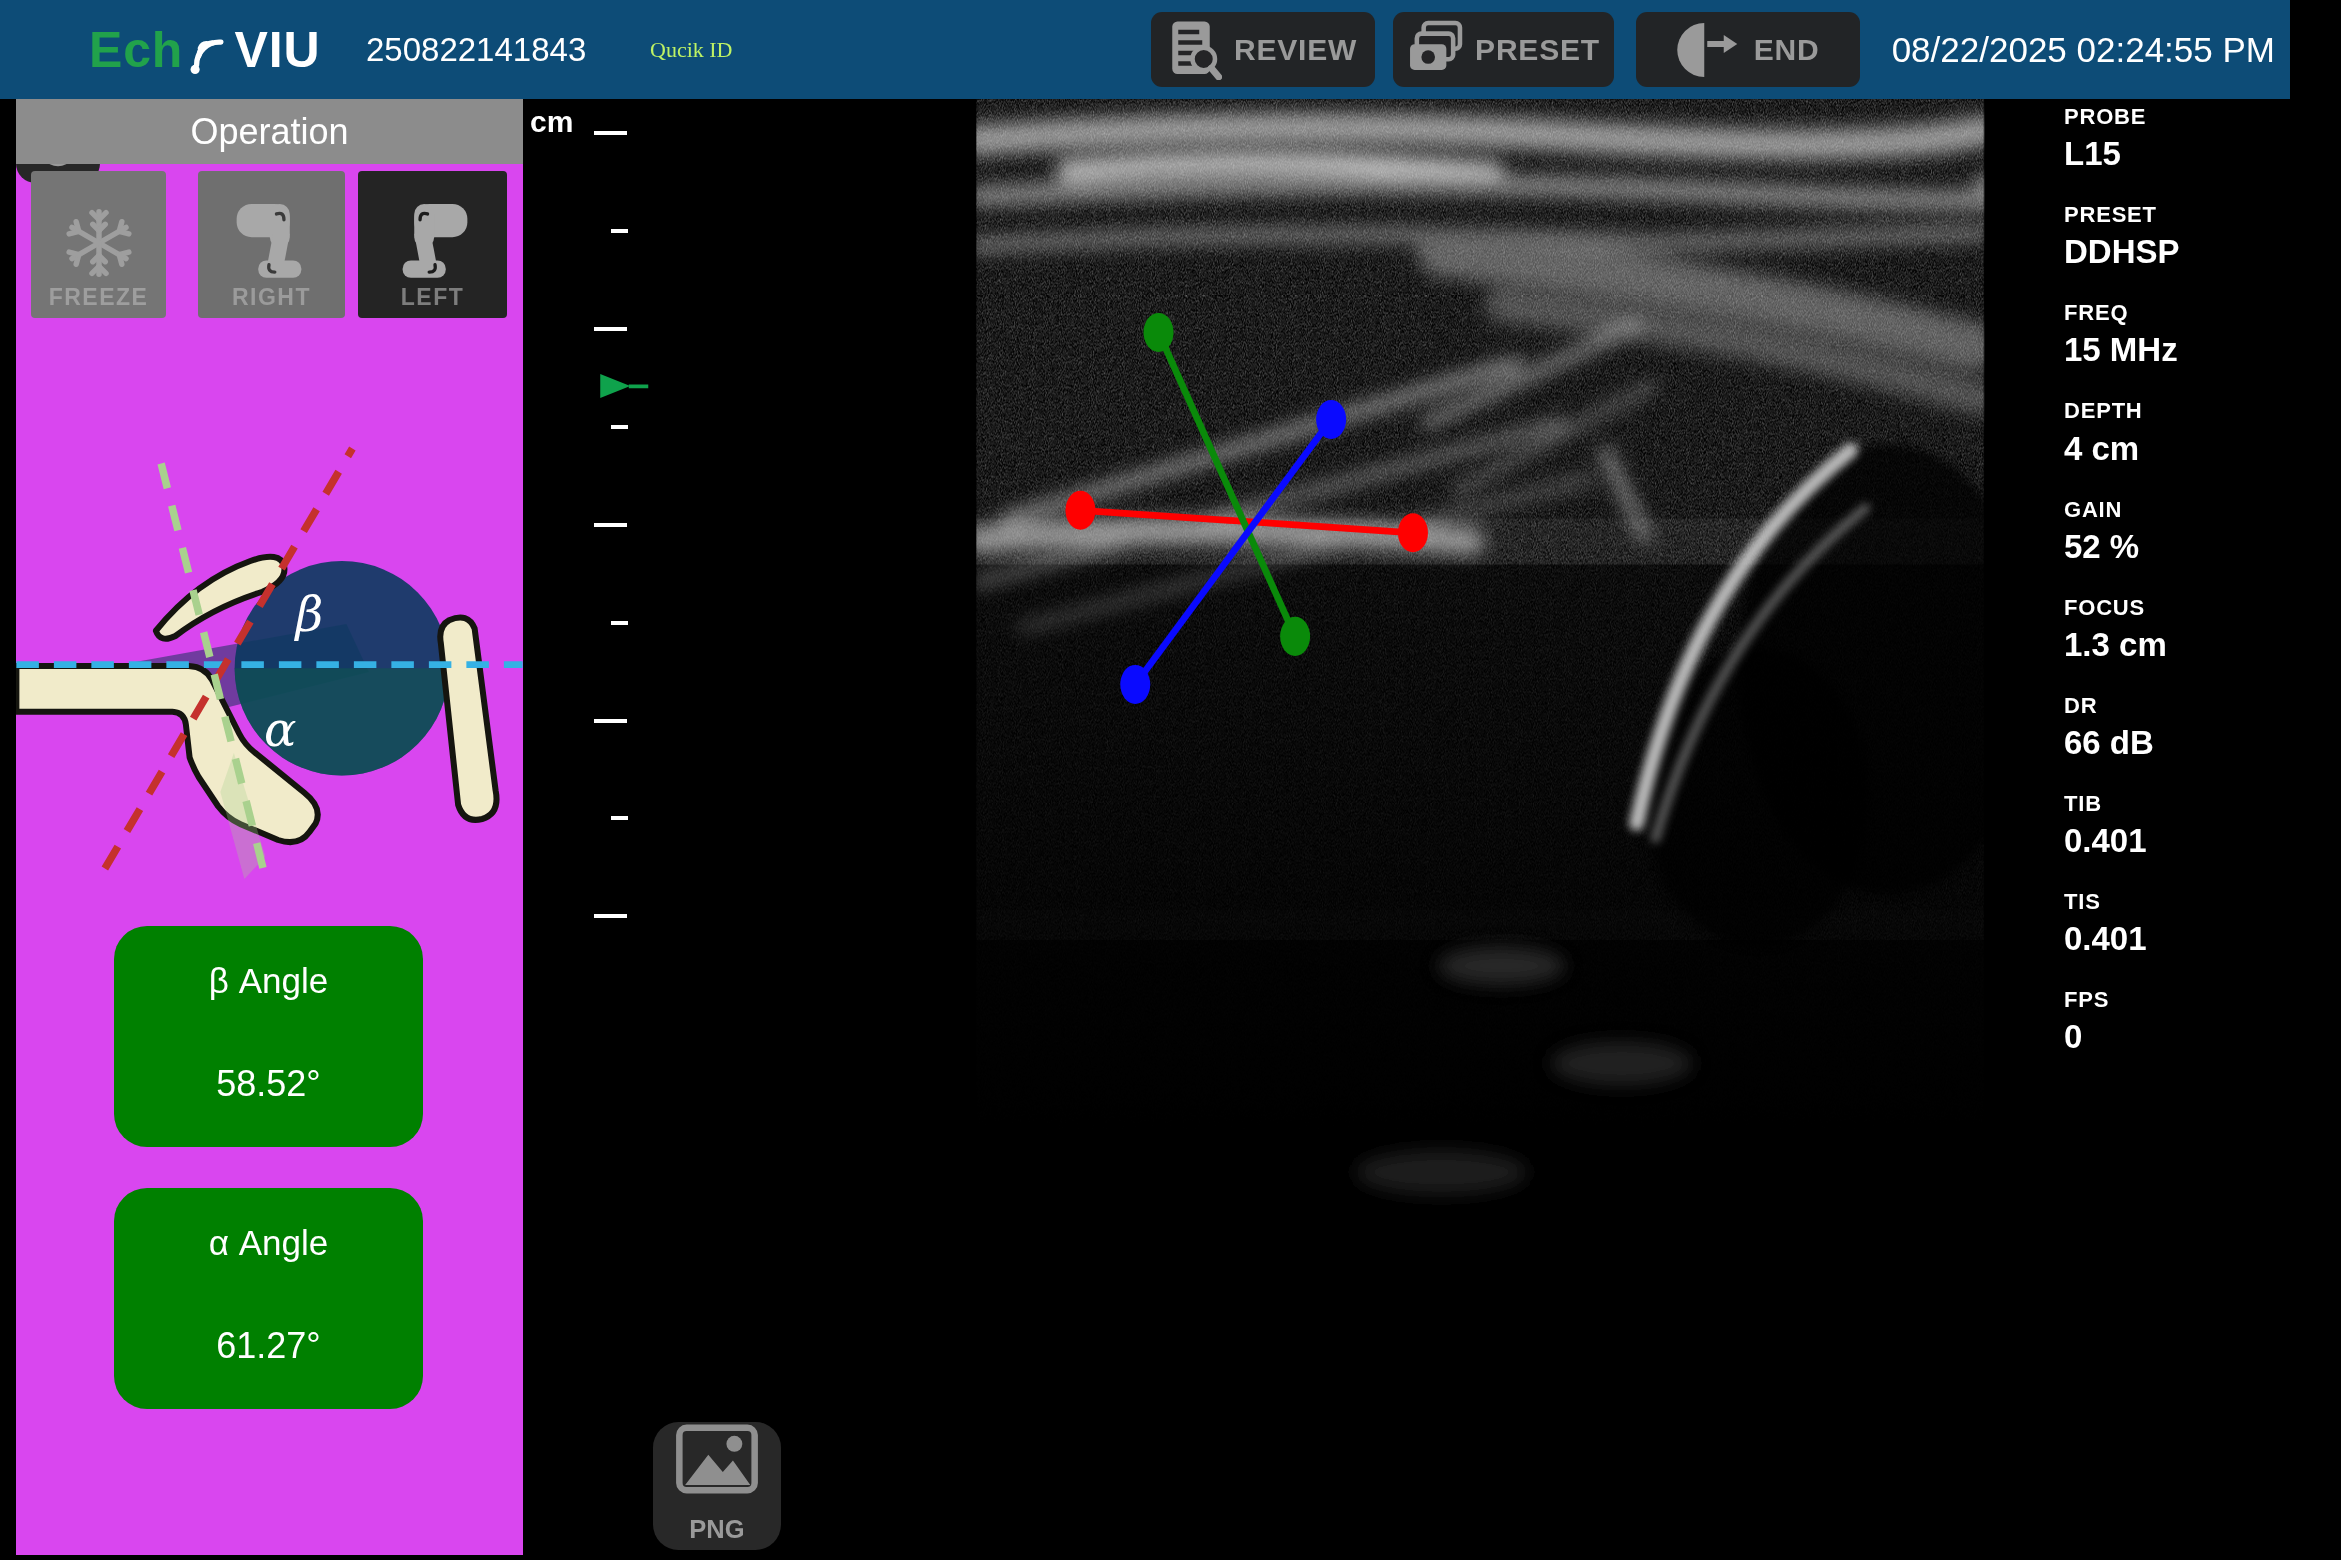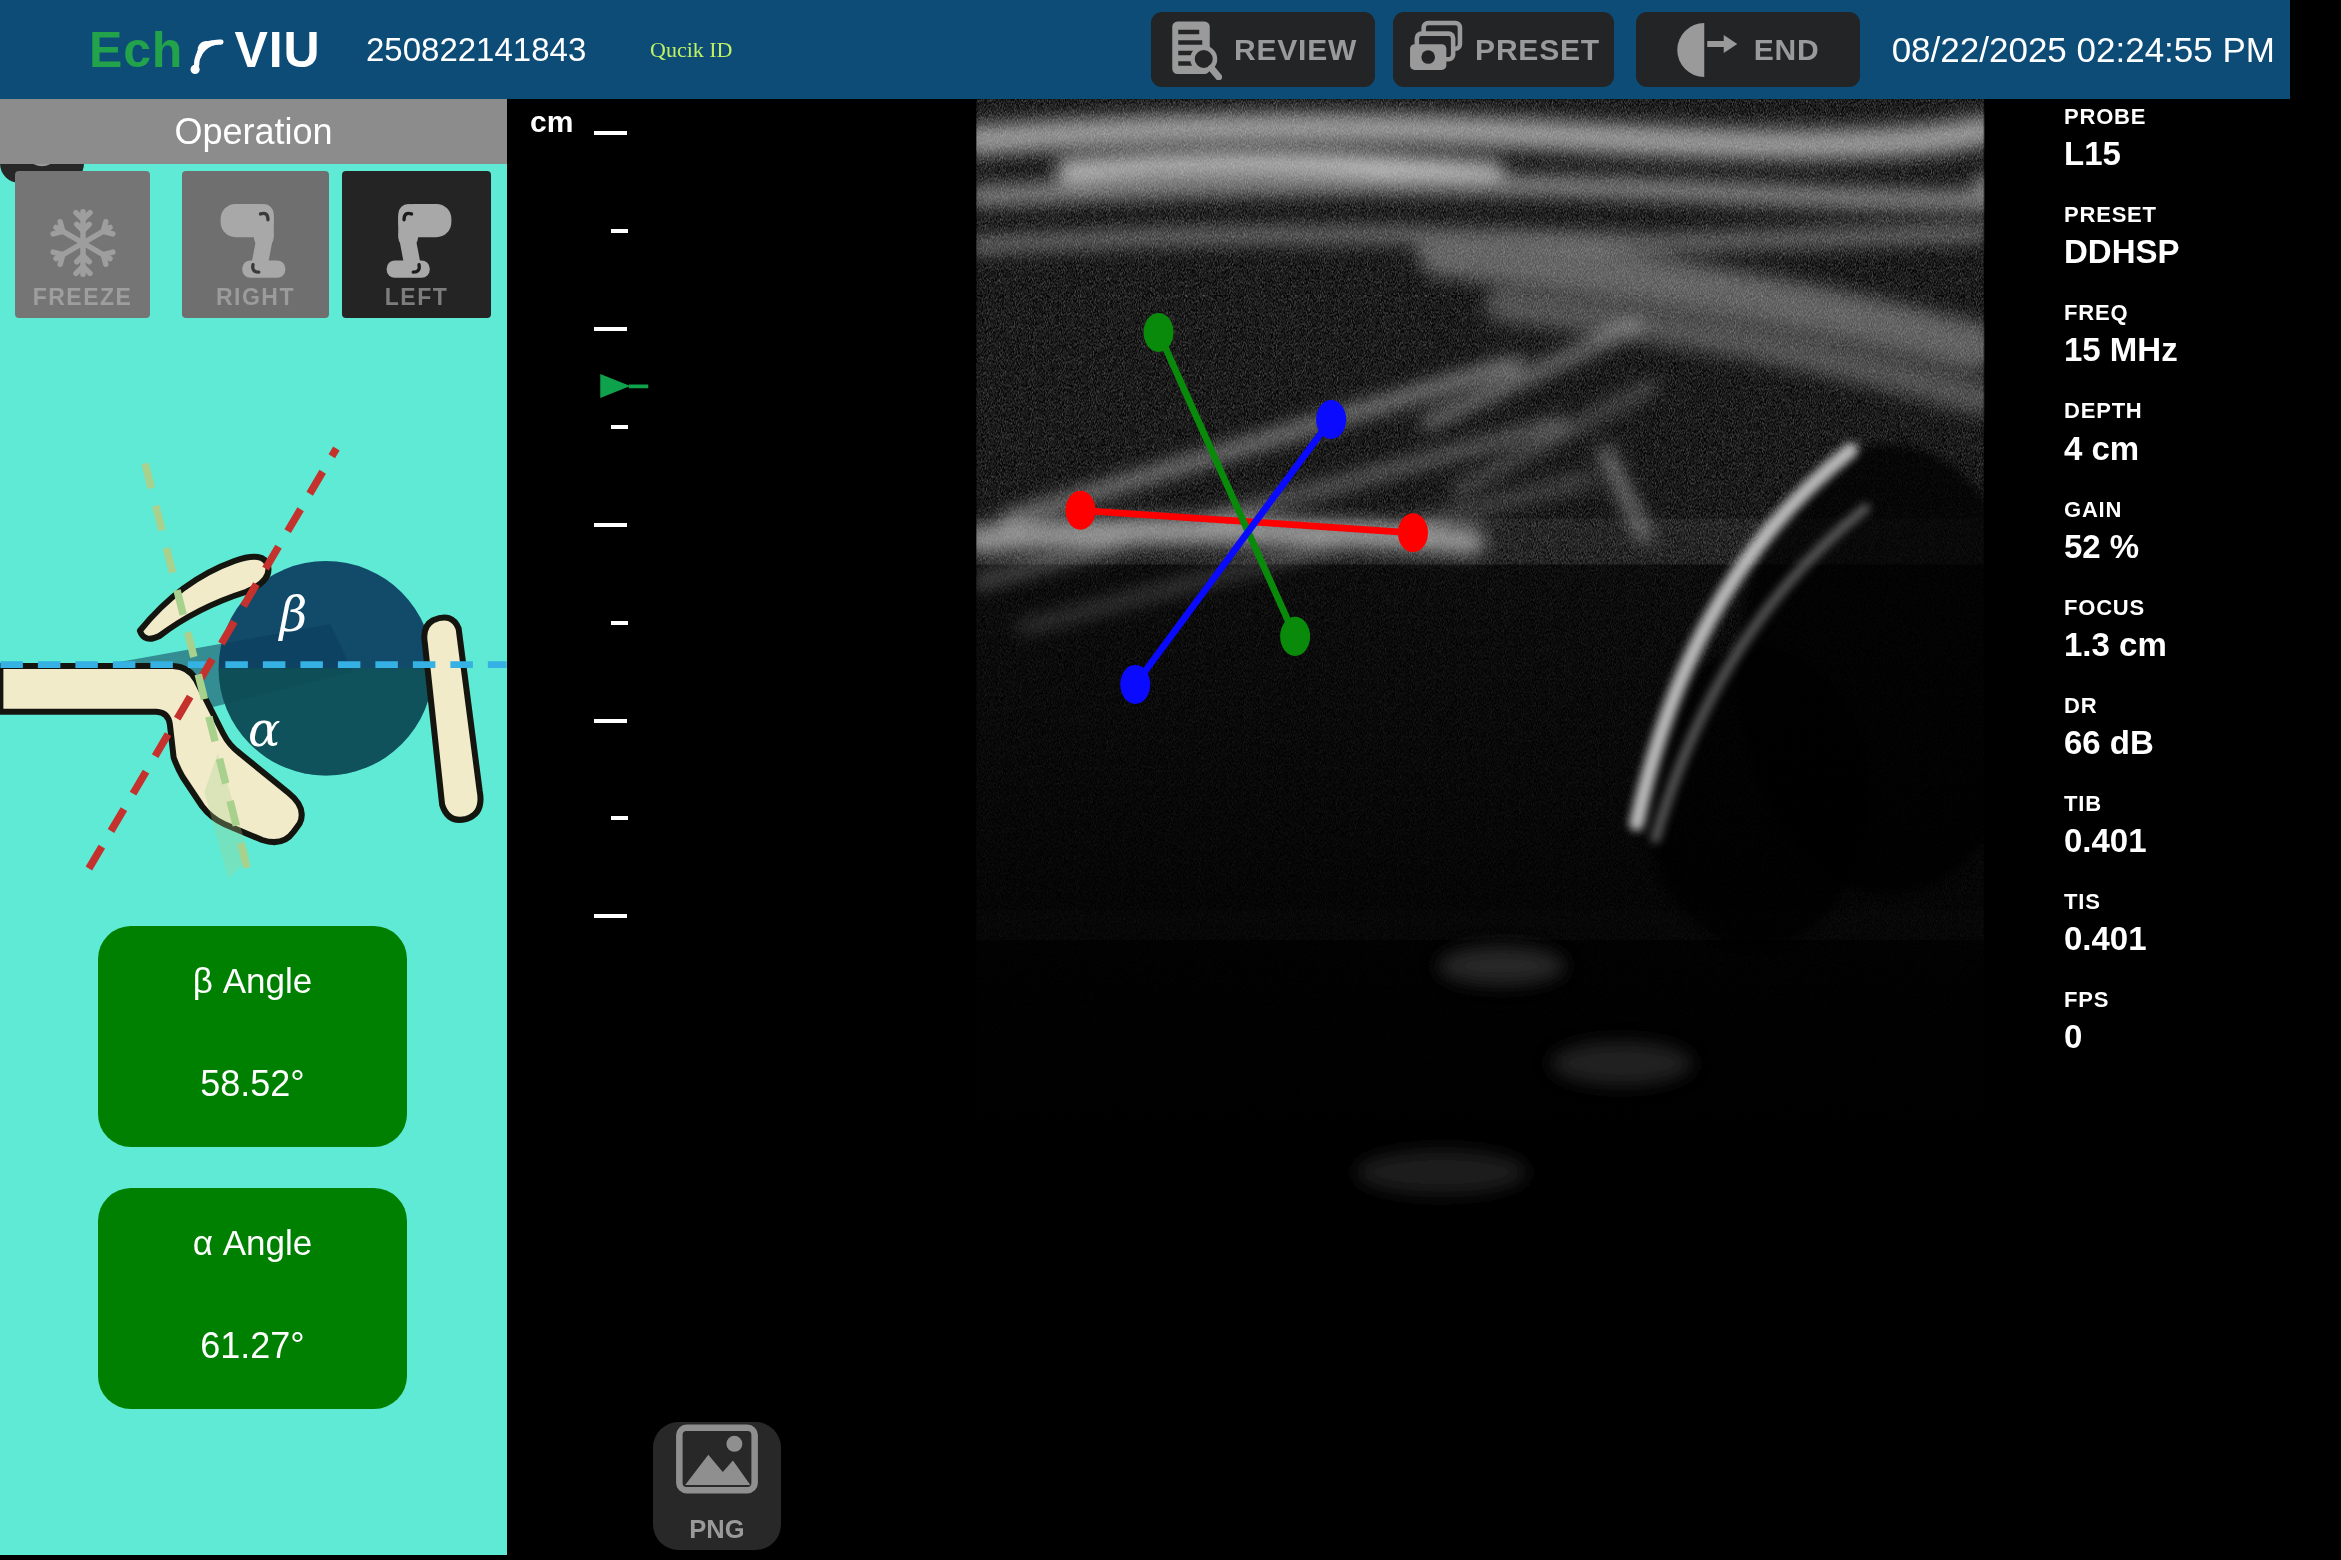--- a/index.html
+++ b/index.html
@@ -15,21 +15,21 @@
   #logo svg{margin:7.5px 1.5px 0 3px;}
   #patient-id{left:366px;top:0;height:99px;display:flex;align-items:center;color:#fff;font-size:33px;}
   #patient-label{left:650px;top:0;height:99px;display:flex;align-items:center;color:#bef264;font-size:22px;font-family:Liberation Serif, serif;}
   .topbtn{top:12px;height:75px;background:#222426;border-radius:11px;display:flex;align-items:center;justify-content:center;gap:12px;color:#9a9a9a;font-size:30px;font-weight:bold;letter-spacing:0.8px;box-sizing:border-box;cursor:pointer;}
   #btn-review{left:1151px;width:224px;}
   #btn-preset{left:1393px;width:221px;}
   #btn-end{left:1636px;width:224px;}
   #datetime{right:15px;top:0;height:99px;display:flex;align-items:center;color:#fff;font-size:35px;}
 
   
-  #sidebar{left:0;top:99px;width:507px;height:1456px;background:#5eead4;}
+  #sidebar{left:16px;top:99px;width:507px;height:1456px;background:#d946ef;}
   .section-header{left:0;width:507px;background:#8c8c8c;color:#fff;font-size:36px;display:flex;align-items:center;justify-content:center;}
   #op-header{top:0;height:65px;}
   #an-header{top:224px;height:77px;}
   .opbtn{top:72px;height:147px;border-radius:4px;display:flex;flex-direction:column;align-items:center;justify-content:flex-end;padding-bottom:7.5px;box-sizing:border-box;cursor:pointer;}
   .opbtn .lbl{font-size:23px;font-weight:bold;letter-spacing:1.5px;margin-top:1.5px;}
   #btn-freeze{left:15px;width:135px;background:#757575;color:#9e9e9e;}
   #btn-right{left:182px;width:147px;background:#6f6f6f;color:#9b9b9b;}
   #btn-left{left:342px;width:149px;background:#242424;color:#7d7d7d;}
   #diagram{left:0;top:303px;}
 

